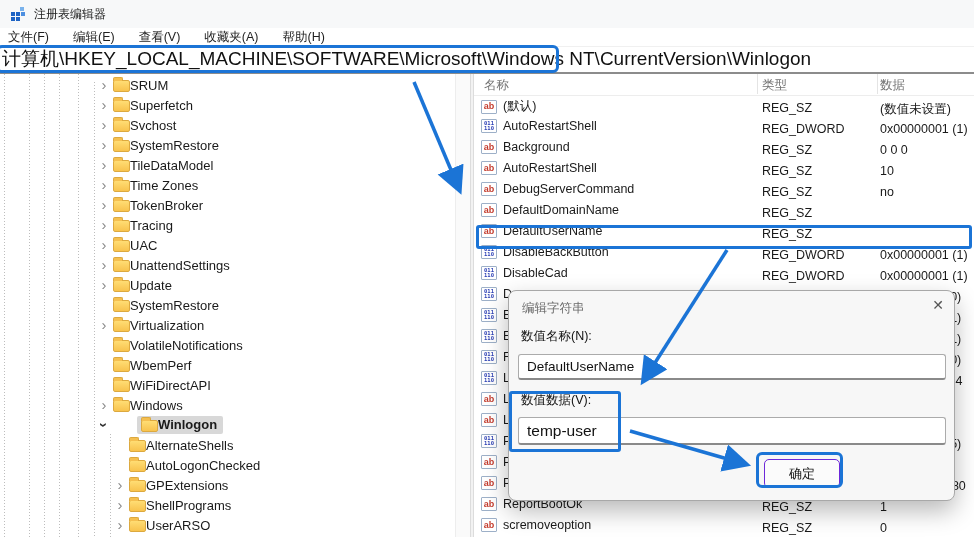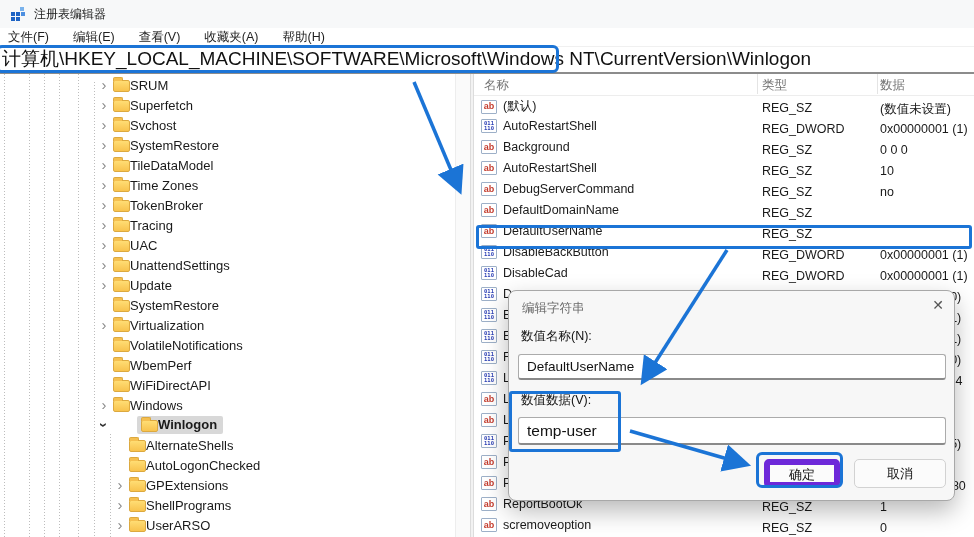--- a/index.html
+++ b/index.html
@@ -54,21 +54,21 @@
           box-shadow:0 10px 24px rgba(0,0,0,.28);z-index:5;box-sizing:border-box;}
   .dlg-title{position:absolute;left:13px;top:9px;font-size:12.5px;color:#6a6a6a;}
   .dlg-close{position:absolute;left:418px;top:6px;font-size:14px;color:#555;width:22px;text-align:center;cursor:default;}
   .dlg-label{position:absolute;left:12px;font-size:12.5px;color:#111;}
   .dlg-input{position:absolute;left:9px;width:428px;box-sizing:border-box;background:#fff;border:1px solid #ababab;border-bottom:2px solid #8a8a8a;border-radius:3px;
              font-family:"Liberation Sans",sans-serif;color:#111;padding:0 8px;outline:none;}
   #inp-name{top:63px;height:26px;font-size:13.5px;}
   #inp-data{top:126px;height:28px;font-size:15.5px;}
   .dlg-btn{position:absolute;top:168px;height:29px;background:#fbfbfb;border:1px solid #d2d2d2;border-radius:5px;
            font-family:"Liberation Sans",sans-serif;font-size:13px;color:#111;}
-  #btn-ok{left:255px;width:76px;border:6px solid #6d28d9;}
+  #btn-ok{left:255px;width:76px;border:1px solid #6d28d9;}
   #btn-cancel{left:345px;width:92px;}
 
   
   .ann{position:absolute;border:3px solid #1b74d6;z-index:9;pointer-events:none;box-sizing:border-box;}
   #arrows{position:absolute;left:0;top:0;width:974px;height:537px;z-index:10;pointer-events:none;}
 </style>
 </head>
 <body>
 
 <div class="screen">
@@ -491,21 +491,20 @@
   </div>
 
   <div class="abs dialog">
     <span class="dlg-title">编辑字符串</span>
     <span class="dlg-close">✕</span>
     <span class="dlg-label" style="top:37px">数值名称(N):</span>
     <input id="inp-name" class="dlg-input" value="DefaultUserName" style="">
     <span class="dlg-label" style="top:101px">数值数据(V):</span>
     <input id="inp-data" class="dlg-input" value="temp-user" style="">
     <button id="btn-ok" class="dlg-btn">确定</button>
-    <button id="btn-cancel" class="dlg-btn">取消</button>
   </div>
 
   <div class="ann" style="left:-4px;top:45px;width:563px;height:28px;border-radius:6px;"></div>
   <div class="ann" style="left:476px;top:225px;width:496px;height:24px;border-radius:3px;"></div>
   <div class="ann" style="left:509px;top:391px;width:112px;height:61px;border-radius:3px;"></div>
   <div class="ann" style="left:756px;top:452px;width:87px;height:36px;border-radius:6px;"></div>
 
   <svg id="arrows">
     <defs>
       <marker id="ah" markerWidth="9" markerHeight="9" refX="6.2" refY="4" orient="auto">

